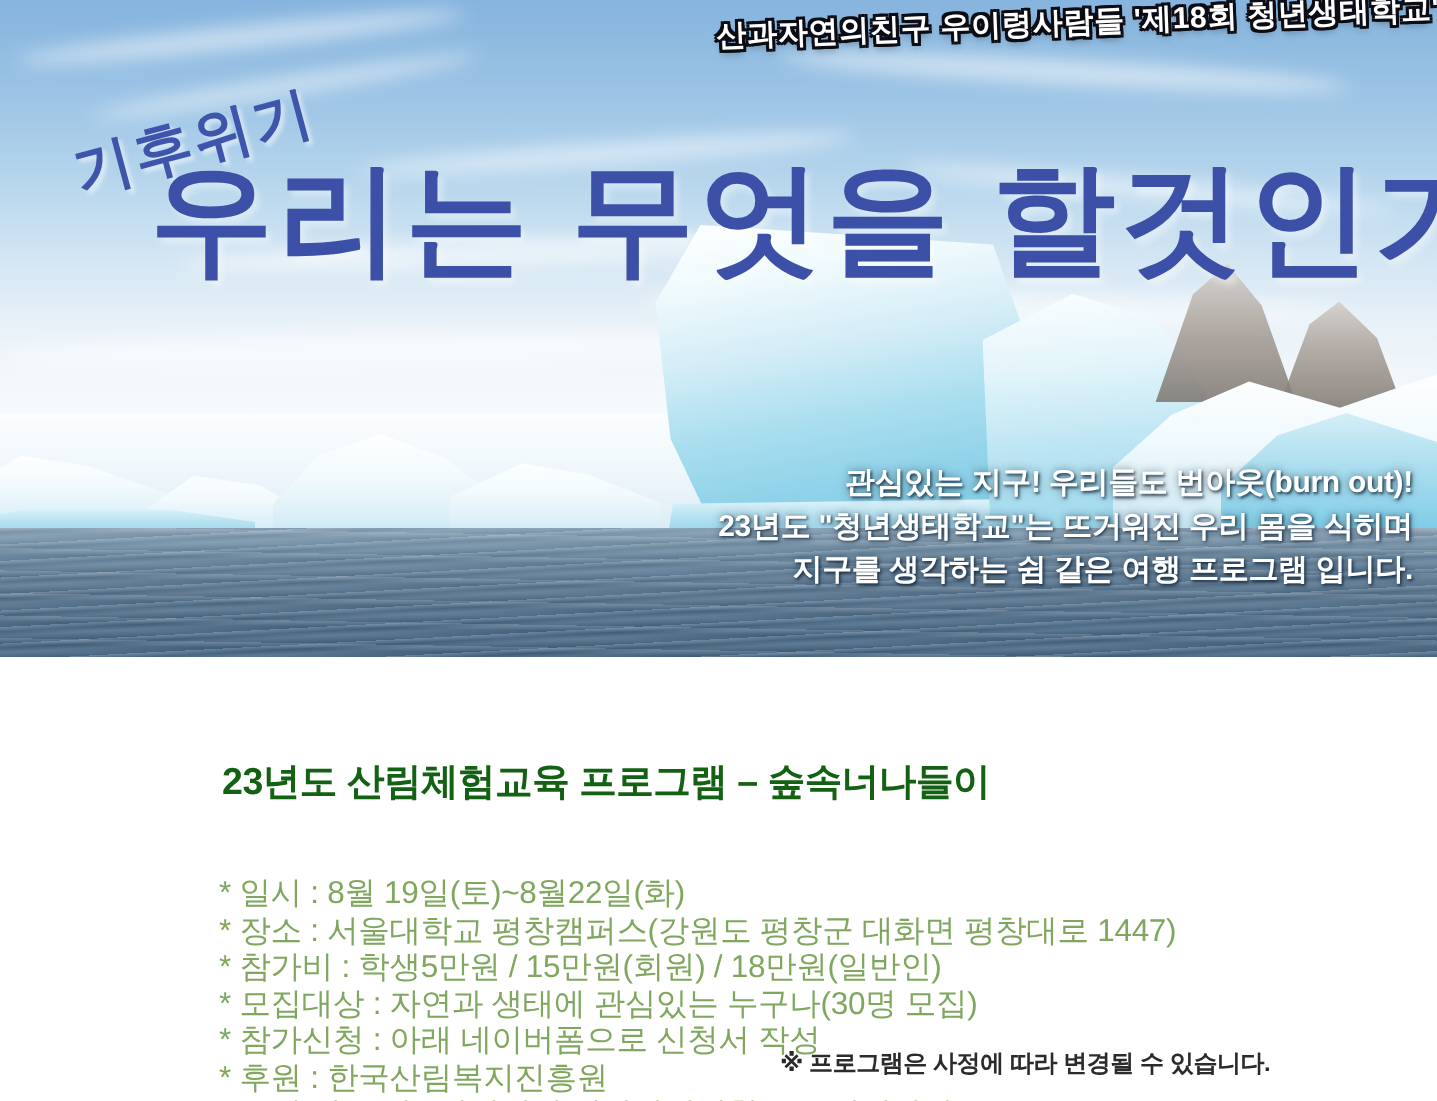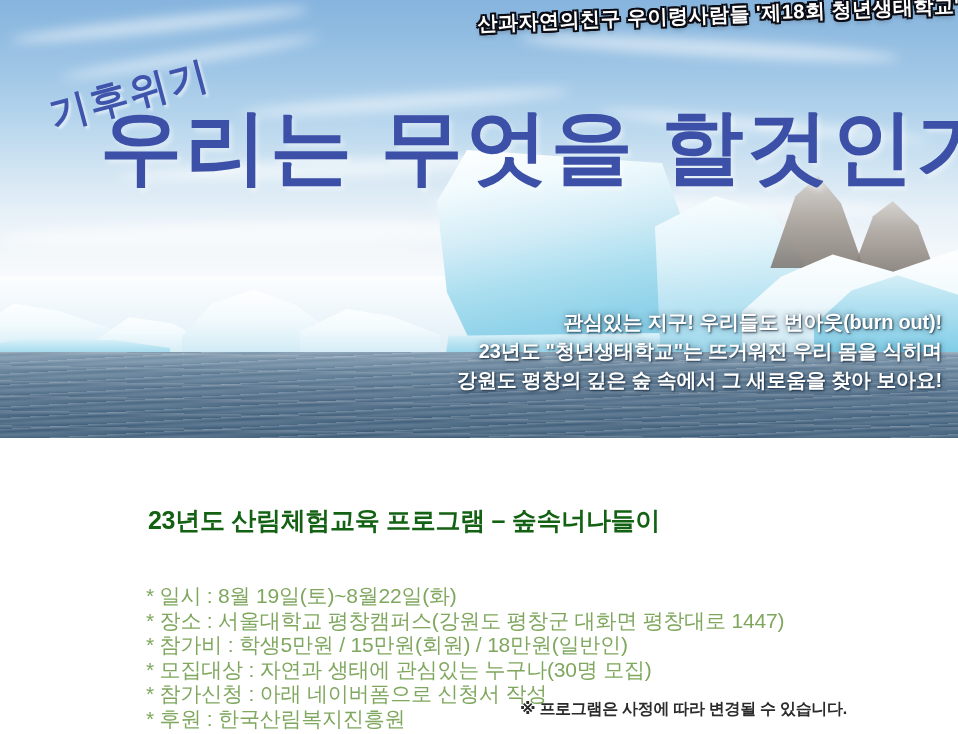--- a/index.html
+++ b/index.html
@@ -251,21 +251,21 @@
 
     <div class="org-line">산과자연의친구 우이령사람들 '제18회 청년생태학교'</div>
 
     <div class="climate">기후위기</div>
 
     <div class="headline">우리는 무엇을 할것인가</div>
 
     <div class="desc">
       <div>관심있는 지구! 우리들도 번아웃(burn out)!</div>
       <div>23년도 "청년생태학교"는 뜨거워진 우리 몸을 식히며</div>
-      <div>강원도 평창의 깊은 숲 속에서 그 새로움을 찾아 보아요!</div>
+      <div>지구를 생각하는 쉼 같은 여행 프로그램 입니다.</div>
     </div>
   </div>
 
   <div class="info">
 
     <div class="prog-title">23년도 산림체험교육 프로그램 – 숲속너나들이</div>
 
     <div class="details">
       <div>* 일시 : 8월 19일(토)~8월22일(화)</div>
       <div>* 장소 : 서울대학교 평창캠퍼스(강원도 평창군 대화면 평창대로 1447)</div>

